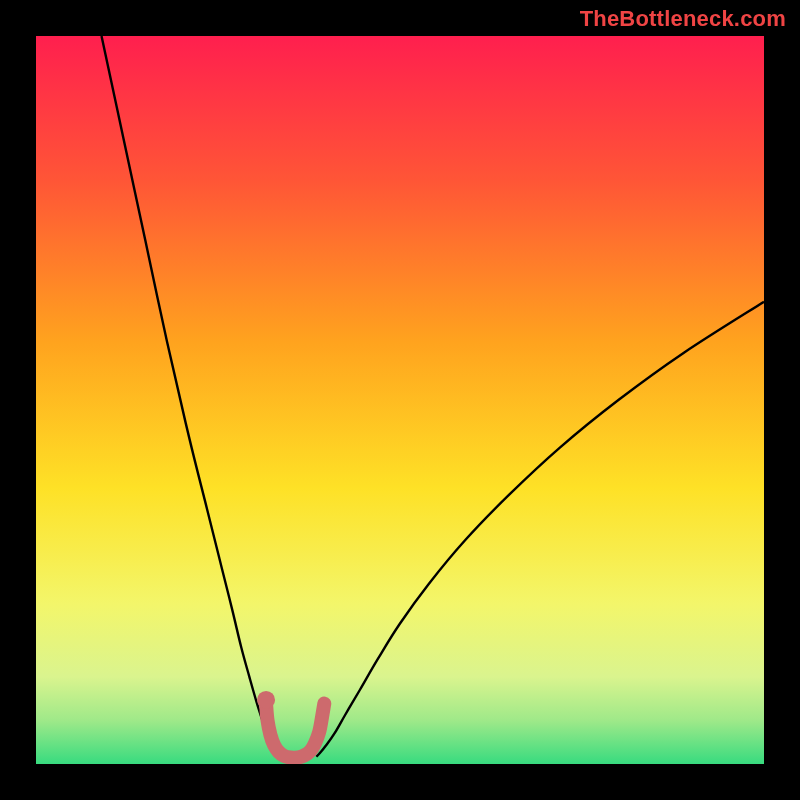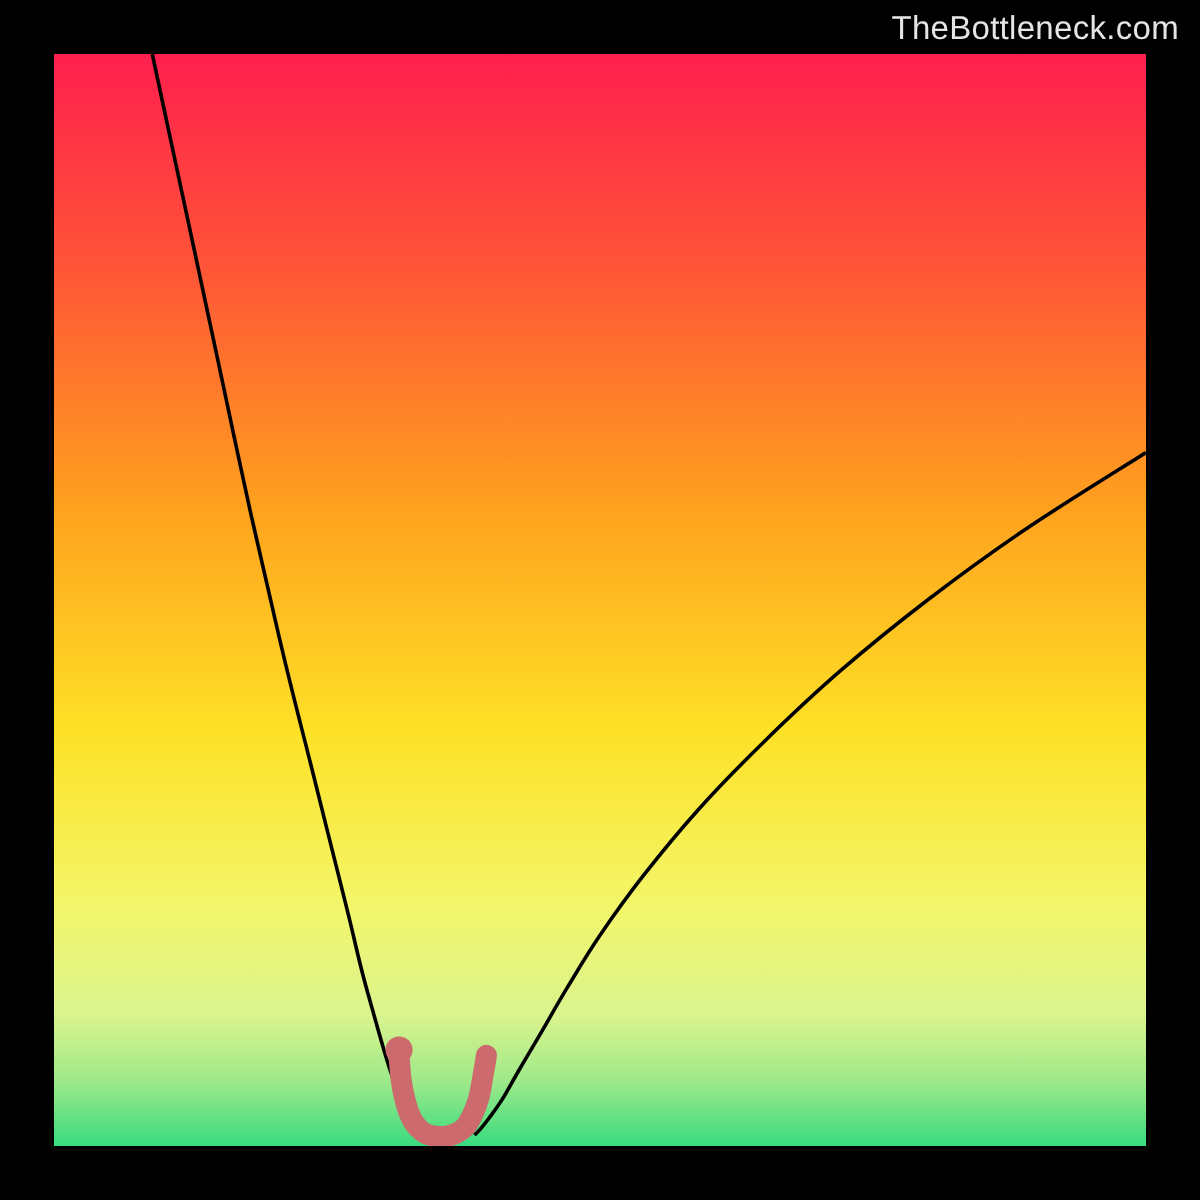--- a/index.html
+++ b/index.html
@@ -16,24 +16,24 @@
     top: 0;
     left: 0;
     width: 800px;
     height: 800px;
     background: #000;
   }
   .watermark {
     position: absolute;
     top: 6px;
     right: 14px;
-    color: #e5e5e5;
+    color: #ef4444;
     font-size: 22px;
     letter-spacing: 0.2px;
-    font-weight: 400;
+    font-weight: 700;
     user-select: none;
   }
   svg {
     position: absolute;
     top: 0;
     left: 0;
   }
 </style>
 </head>
 <body>

